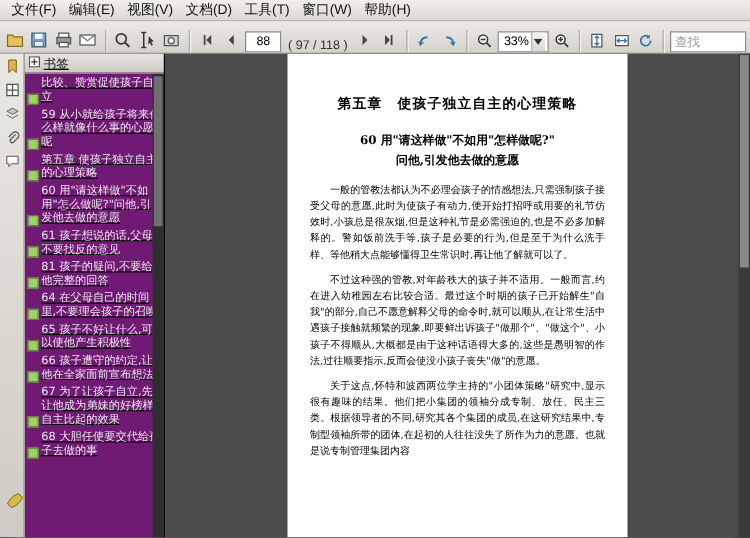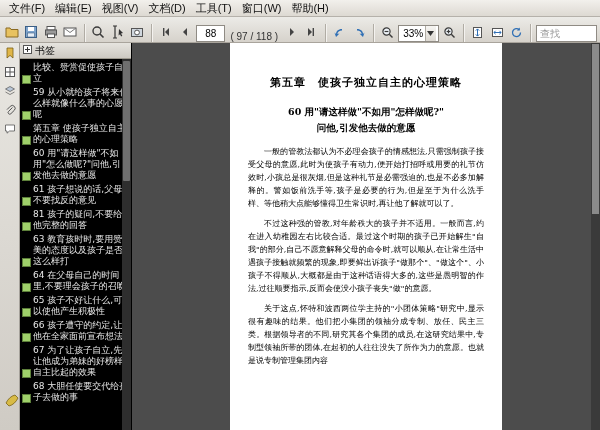--- a/index.html
+++ b/index.html
@@ -124,26 +124,27 @@
   }
   .istrip-btn {
     width: 16px; height: 16px;
     display: flex; align-items: center; justify-content: center;
     color: #4a4a4a;
   }
 
   
   .sidebar {
     width: 112px;
-    background: #000000;
+    background: #701a75;
     border-right: 1px solid #000;
     display: flex;
     flex-direction: column;
     flex: 0 0 auto;
     min-height: 0;
+    text-decoration: underline;
   }
   .sb-header {
     height: 16px;
     background: linear-gradient(#e6e4df,#cdc9c2);
     border-bottom: 1px solid #9d998f;
     display: flex;
     align-items: center;
     gap: 3px;
     padding-left: 3px;
     font-size: 10px;
@@ -489,24 +490,20 @@
         <div class="bm">
           <span class="bm-ic"></span>
           <span class="bm-tx">61 孩子想说的话,父母不要找反的意见</span>
         </div>
         <div class="bm">
           <span class="bm-ic"></span>
           <span class="bm-tx">81 孩子的疑问,不要给他完整的回答</span>
         </div>
         <div class="bm">
           <span class="bm-ic"></span>
-          <span class="bm-tx">63 教育孩时时,要用赞美的态度以及孩子是否这么样打</span>
-        </div>
-        <div class="bm">
-          <span class="bm-ic"></span>
           <span class="bm-tx">64 在父母自己的时间里,不要理会孩子的召唤</span>
         </div>
         <div class="bm">
           <span class="bm-ic"></span>
           <span class="bm-tx">65 孩子不好让什么,可以使他产生积极性</span>
         </div>
         <div class="bm">
           <span class="bm-ic"></span>
           <span class="bm-tx">66 孩子遭守的约定,让他在全家面前宣布想法</span>
         </div>

